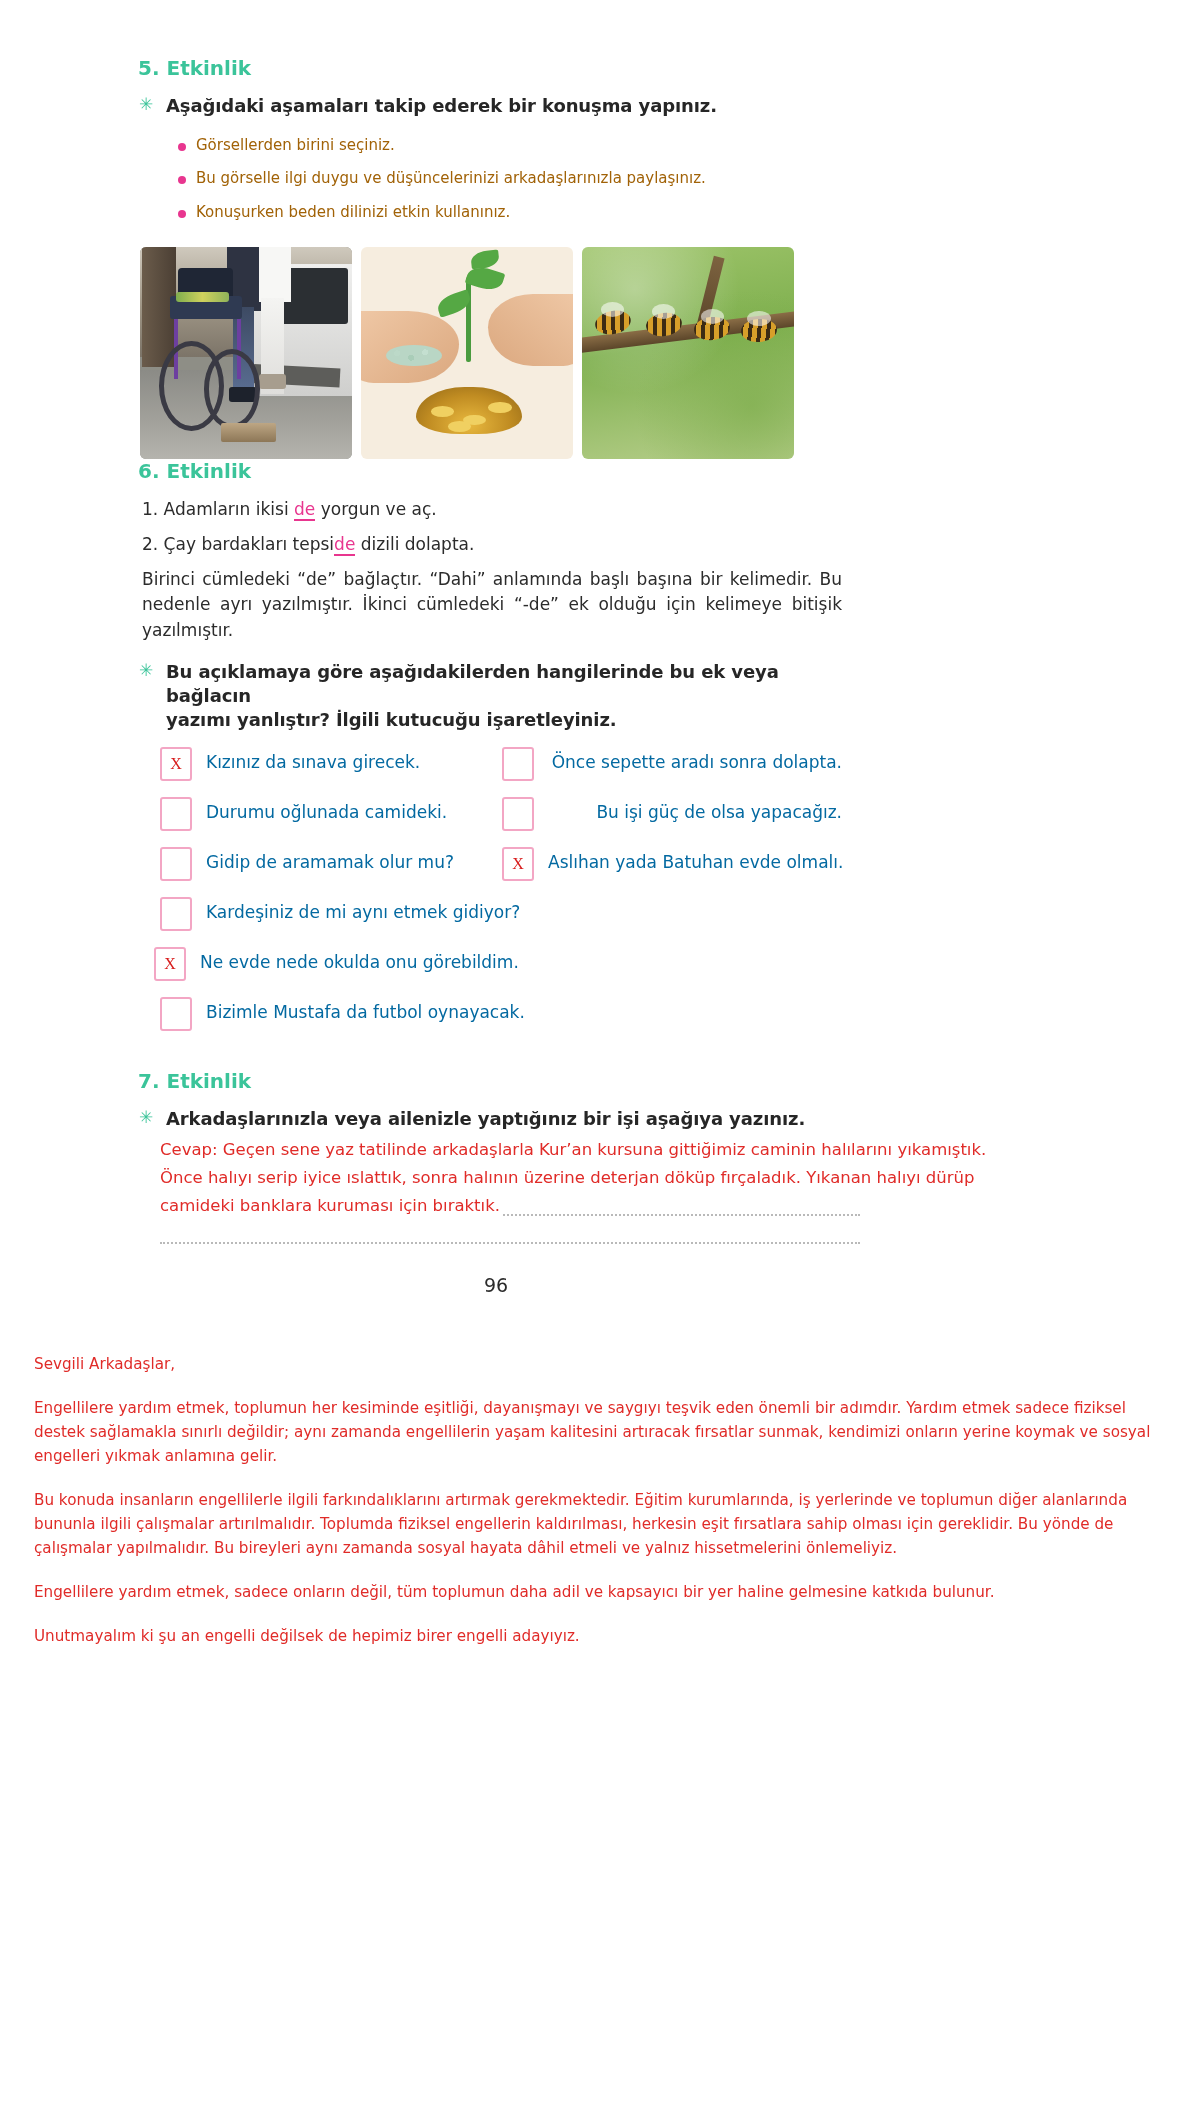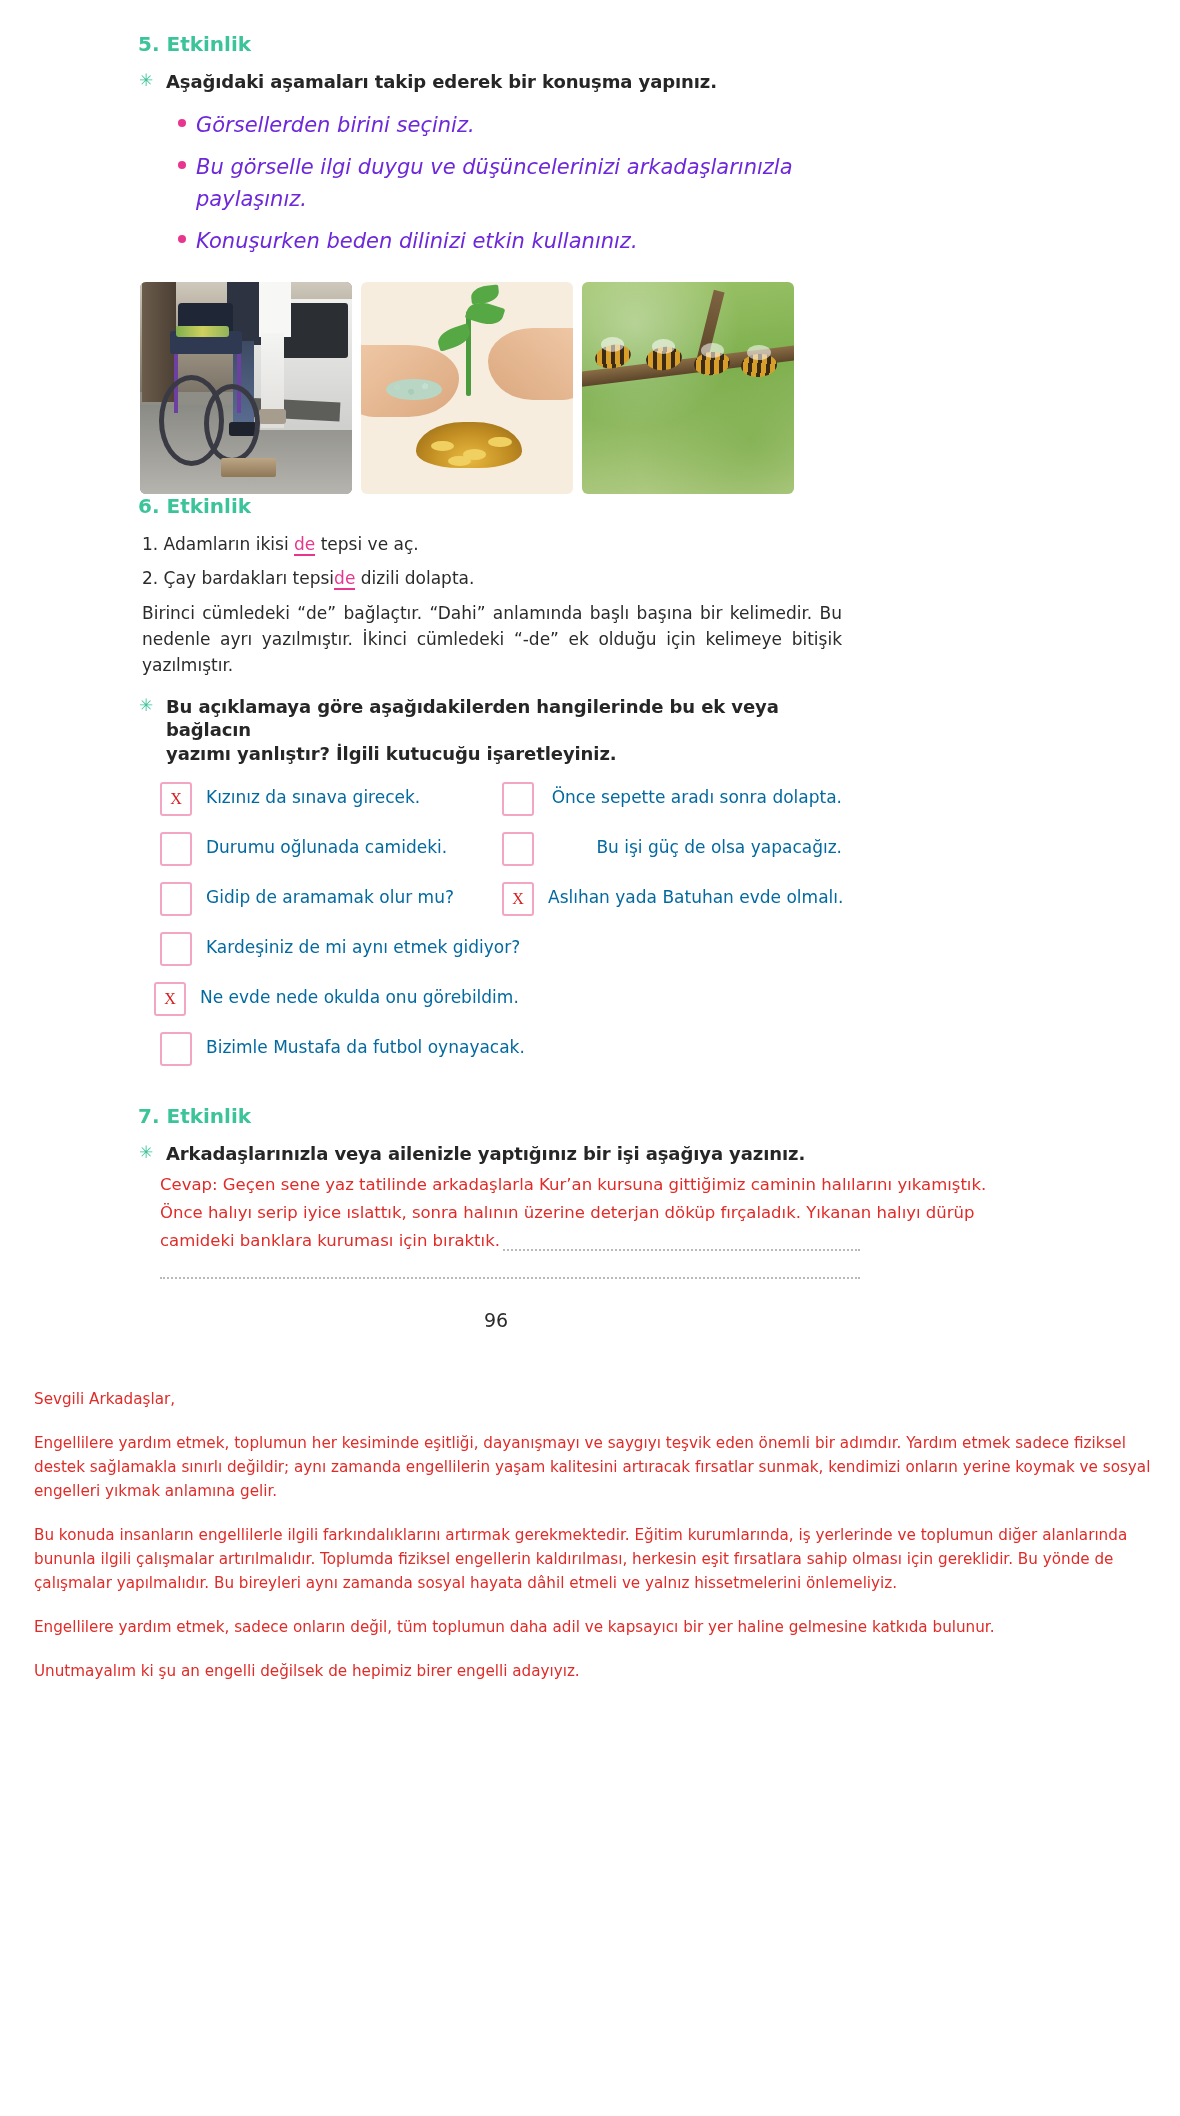--- a/index.html
+++ b/index.html
@@ -13,21 +13,21 @@
     font-family: "DejaVu Sans", "Liberation Sans", sans-serif;
     color: #231f20;
     position: relative;
     overflow: hidden;
   }
 
   
   .page {
     position: relative;
     width: 956px;
-    padding-top: 32px;
+    padding-top: 56px;
     box-sizing: border-box;
   }
   .inner {
     margin-left: 138px;
     width: 716px;
     position: relative;
   }
 
   .act-title {
     color: #3bc49a;
@@ -62,25 +62,24 @@
   }
 
   .bullets {
     margin: 16px 0 0 0;
     padding: 0;
     list-style: none;
   }
   .bullets li {
     position: relative;
     padding-left: 58px;
-    font-size: 21px;
+    font-size: 15px;
     line-height: 1.5;
     margin-bottom: 11px;
-    color: #6d28d9;
-    font-style: italic;
+    color: #a16207;
   }
   .bullets li .dot {
     position: absolute;
     left: 40px;
     top: 9px;
     width: 8px;
     height: 8px;
     border-radius: 50%;
     background: #e8368f;
   }
@@ -377,21 +376,21 @@
             <div class="wing wg4"></div>
         </div>
 
       </div>
     </div>
 
     <div class="sect6">
       <div class="act-title">6. Etkinlik</div>
 
       <p class="numline">
-        <span>1.  Adamların ikisi </span><span class="hl">de</span><span> tepsi ve aç.</span>
+        <span>1.  Adamların ikisi </span><span class="hl">de</span><span> yorgun ve aç.</span>
       </p>
 
       <p class="numline">
         <span>2. Çay bardakları tepsi</span><span class="hl">de</span><span> dizili dolapta.</span>
       </p>
 
       <p class="expl">Birinci cümledeki “de” bağlaçtır. “Dahi” anlamında başlı başına bir kelimedir. Bu nedenle ayrı yazılmıştır. İkinci cümledeki “-de” ek olduğu için kelimeye bitişik yazılmıştır.</p>
 
       <div class="directive">
         <span class="star">✳</span>

